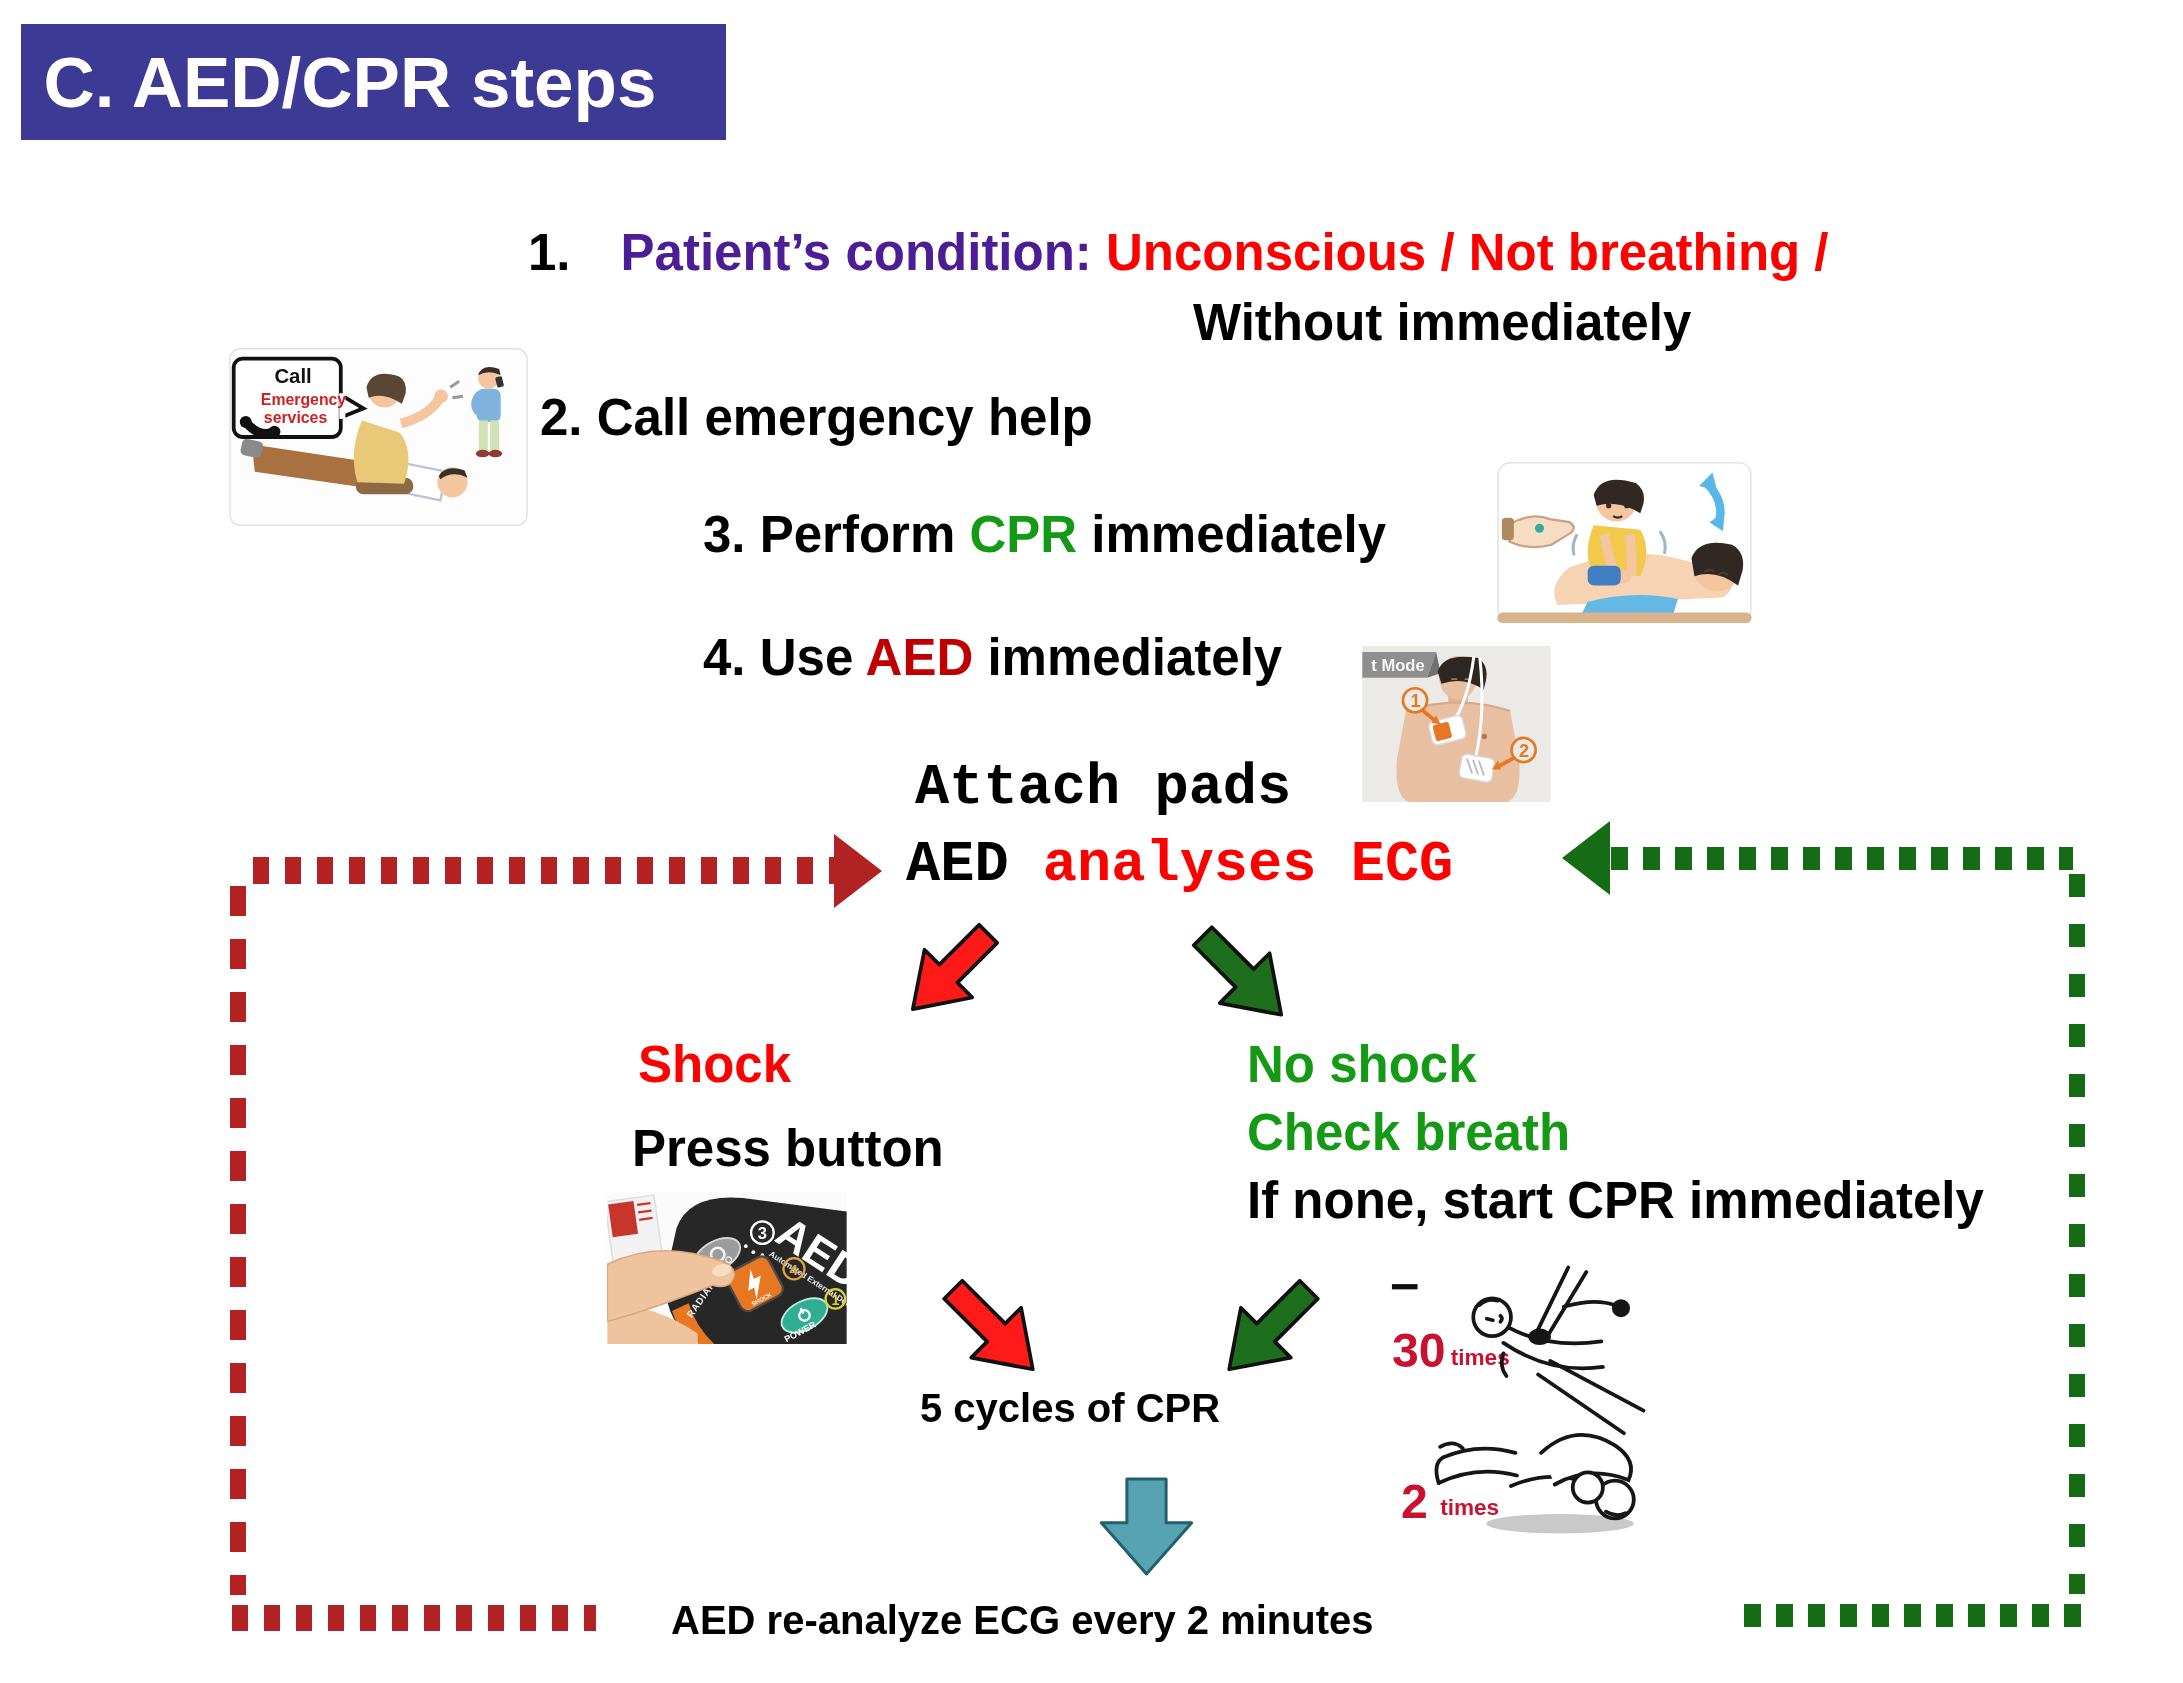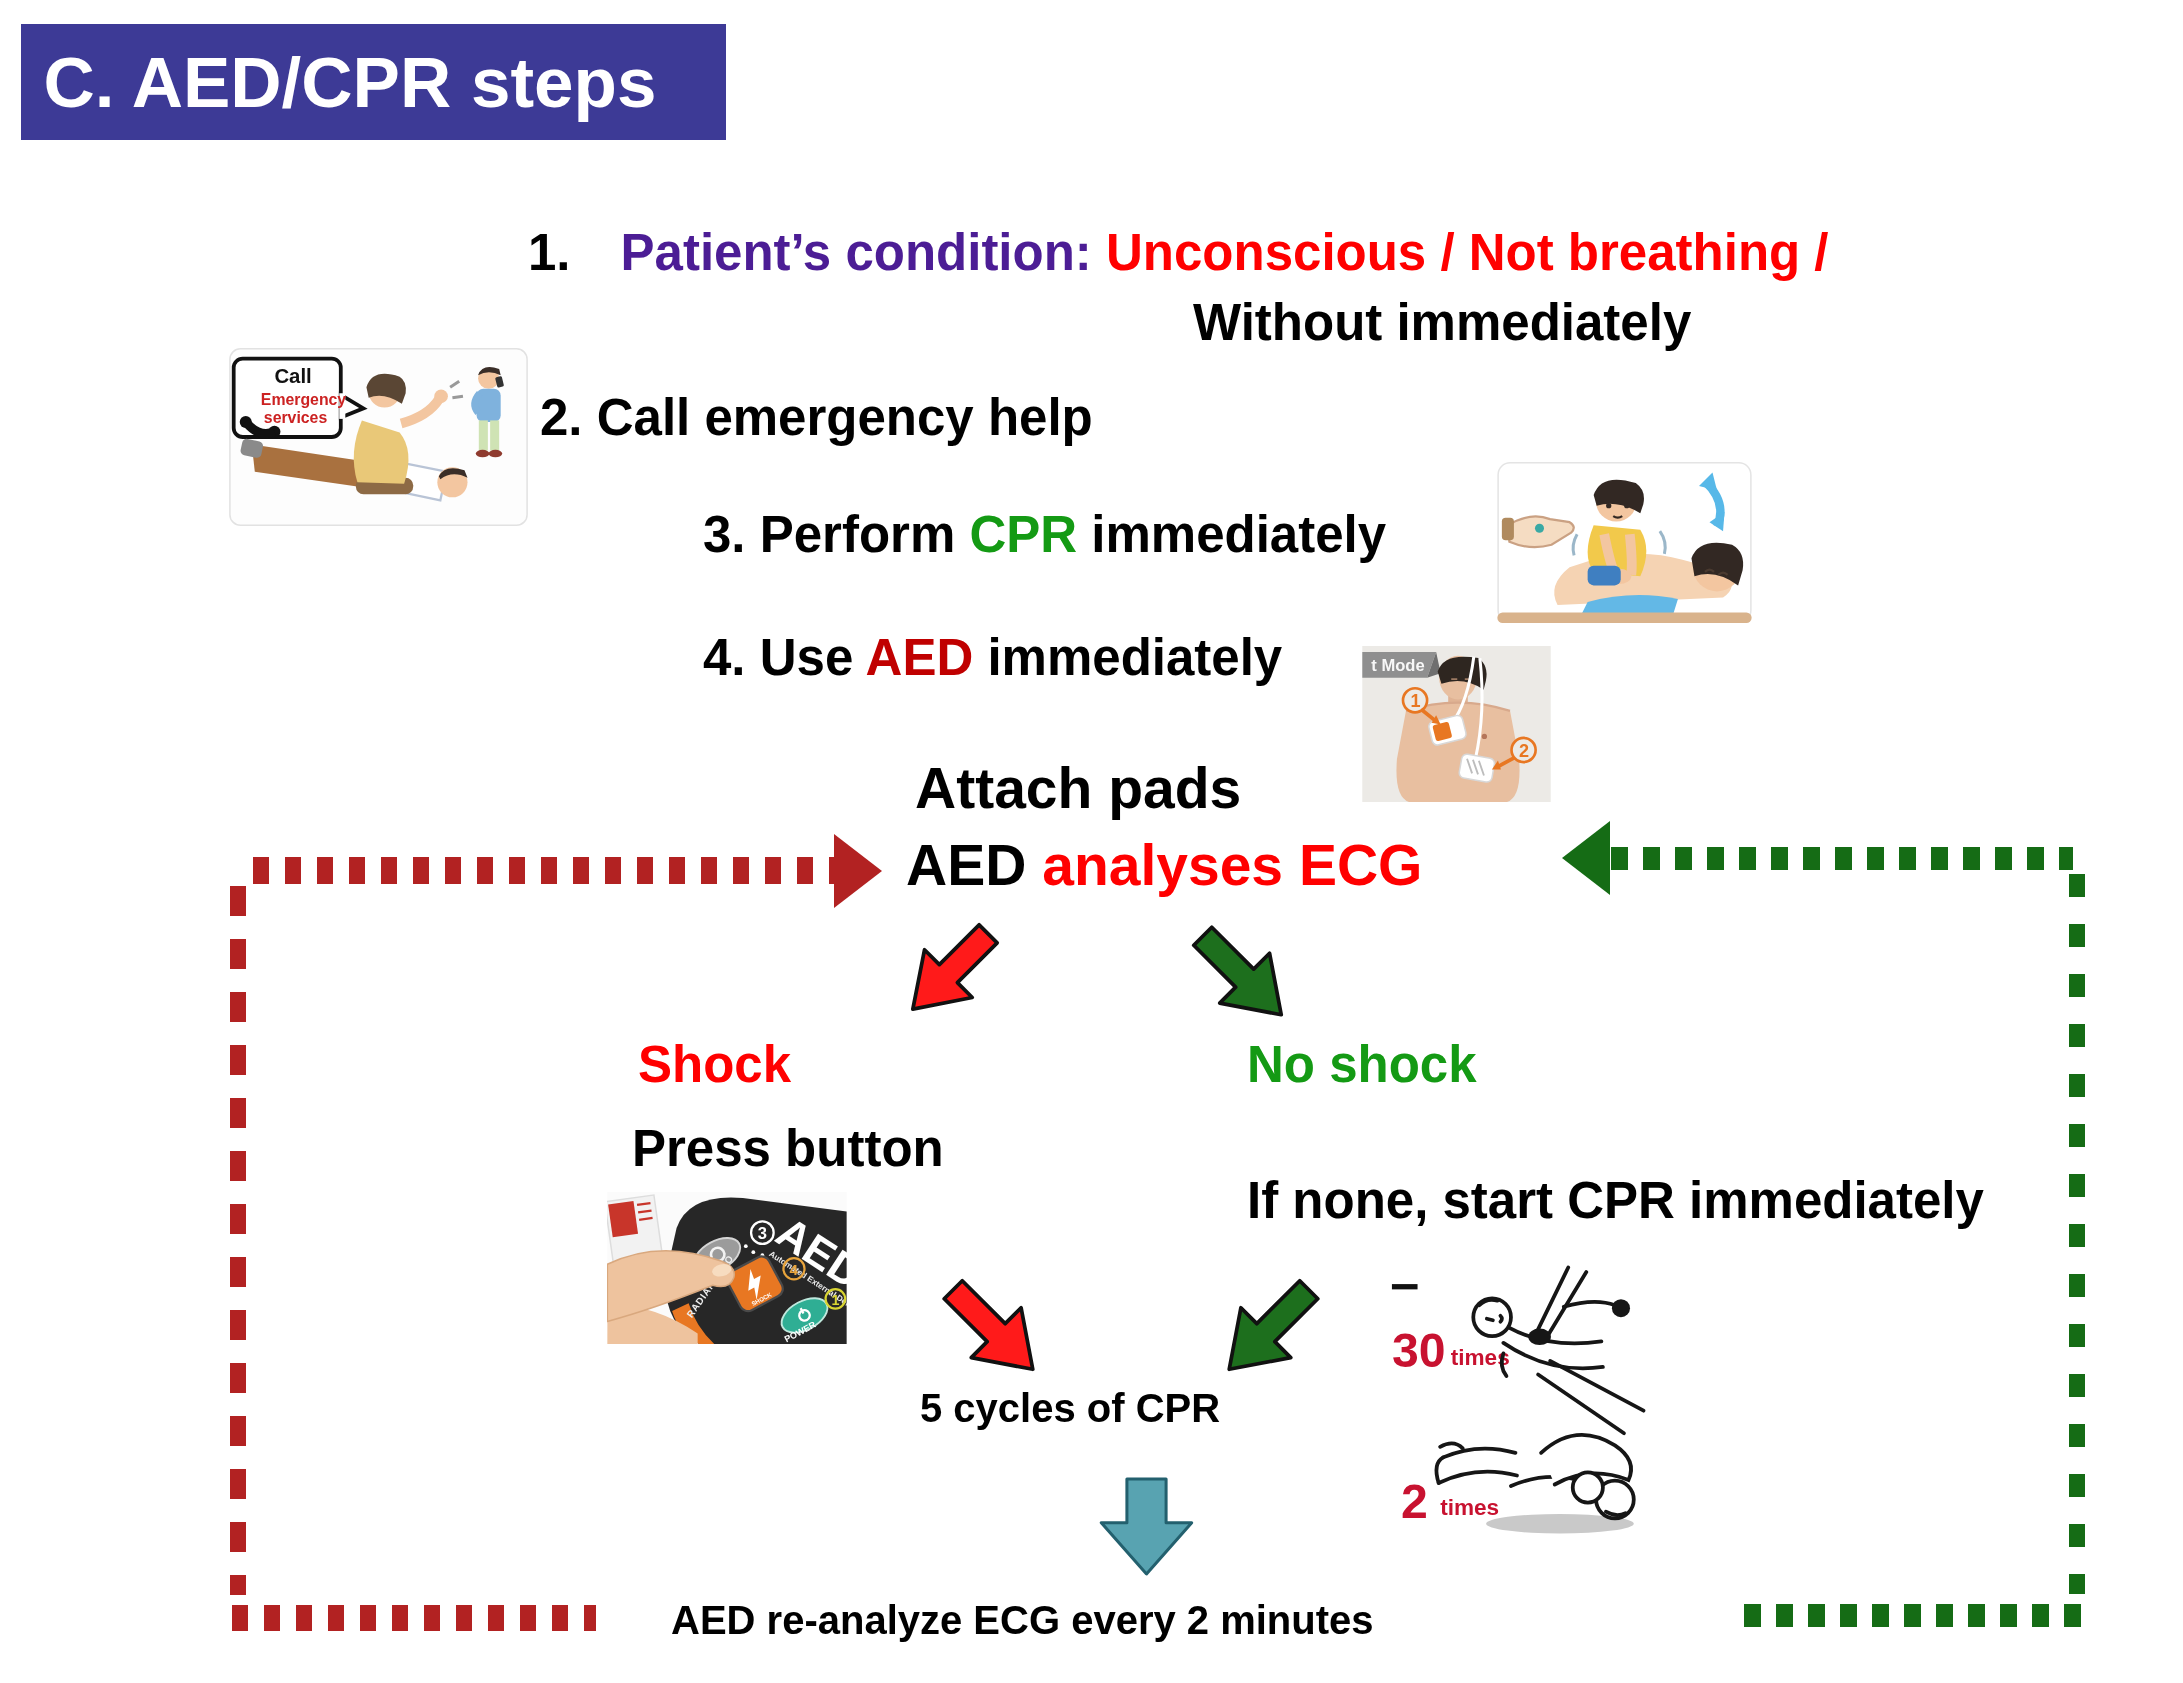--- a/index.html
+++ b/index.html
@@ -14,21 +14,21 @@
   .title-box {
     position:absolute; left:21px; top:6px; width:705px; height:116px;
     background:#3d3a96; color:#ffffff; font-size:71px;
     display:flex; align-items:center; padding-left:22.6px; box-sizing:border-box;
   }
   .red   { color:#ff0000; }
   .dkred { color:#c00000; }
   .green { color:#149a14; }
   .blk   { color:#4c1d95; }
   .f68 { font-size:51px; }
-  .f76 { font-size:57px; }
+  .f76 { font-size:57px;font-family:Liberation Mono, monospace; }
   .f74 { font-size:40px; }
   .num1 { display:inline-block; margin-right:50px; }
   
   .dots-red-h  { position:absolute; background:repeating-linear-gradient(90deg,#b22222 0 16px,transparent 16px 32px); height:27px; }
   .dots-red-v  { position:absolute; background:repeating-linear-gradient(180deg,#b22222 0 30px,transparent 30px 53px); width:16px; }
   .dots-grn-h  { position:absolute; background:repeating-linear-gradient(90deg,#156c15 0 16.6px,transparent 16.6px 32px); height:22.6px; }
   .dots-grn-v  { position:absolute; background:repeating-linear-gradient(180deg,#156c15 0 22.6px,transparent 22.6px 50px); width:16px; }
   .head-right { position:absolute; width:0; height:0;
     border-left:48px solid #b22222; border-top:37px solid transparent; border-bottom:37px solid transparent; }
   .head-left { position:absolute; width:0; height:0;
@@ -62,20 +62,21 @@
   </div>
 
   <div class="t f76" style="left:915px; top:741px;">Attach pads</div>
   <div class="t f76" style="left:906px; top:818px;">
     <span>AED </span><span class="red">analyses ECG</span>
   </div>
 
   <div class="t f68 red" style="left:638px; top:1020px;">Shock</div>
   <div class="t f68" style="left:632px; top:1104px;">Press button</div>
   <div class="t f68 green" style="left:1247px; top:1020px;">No shock</div>
+  <div class="t f68 green" style="left:1247px; top:1088px;">Check breath</div>
   <div class="t f68" style="left:1247px; top:1156px;">If none, start CPR immediately</div>
 
   <div class="t f74" style="left:920px; top:1369px;">5 cycles of CPR</div>
   <div class="t f74" style="left:671px; top:1581px;">AED re-analyze ECG every 2 minutes</div>
 
   <div class="dots-red-h" style="left:253px; top:839px; width:581px;"></div>
   <div class="head-right" style="left:834px; top:816px;"></div>
   <div class="dots-red-v" style="left:230px; top:868px; height:709px;"></div>
   <div class="dots-red-h" style="left:232px; top:1587px; width:364px; height:26px;"></div>
 

